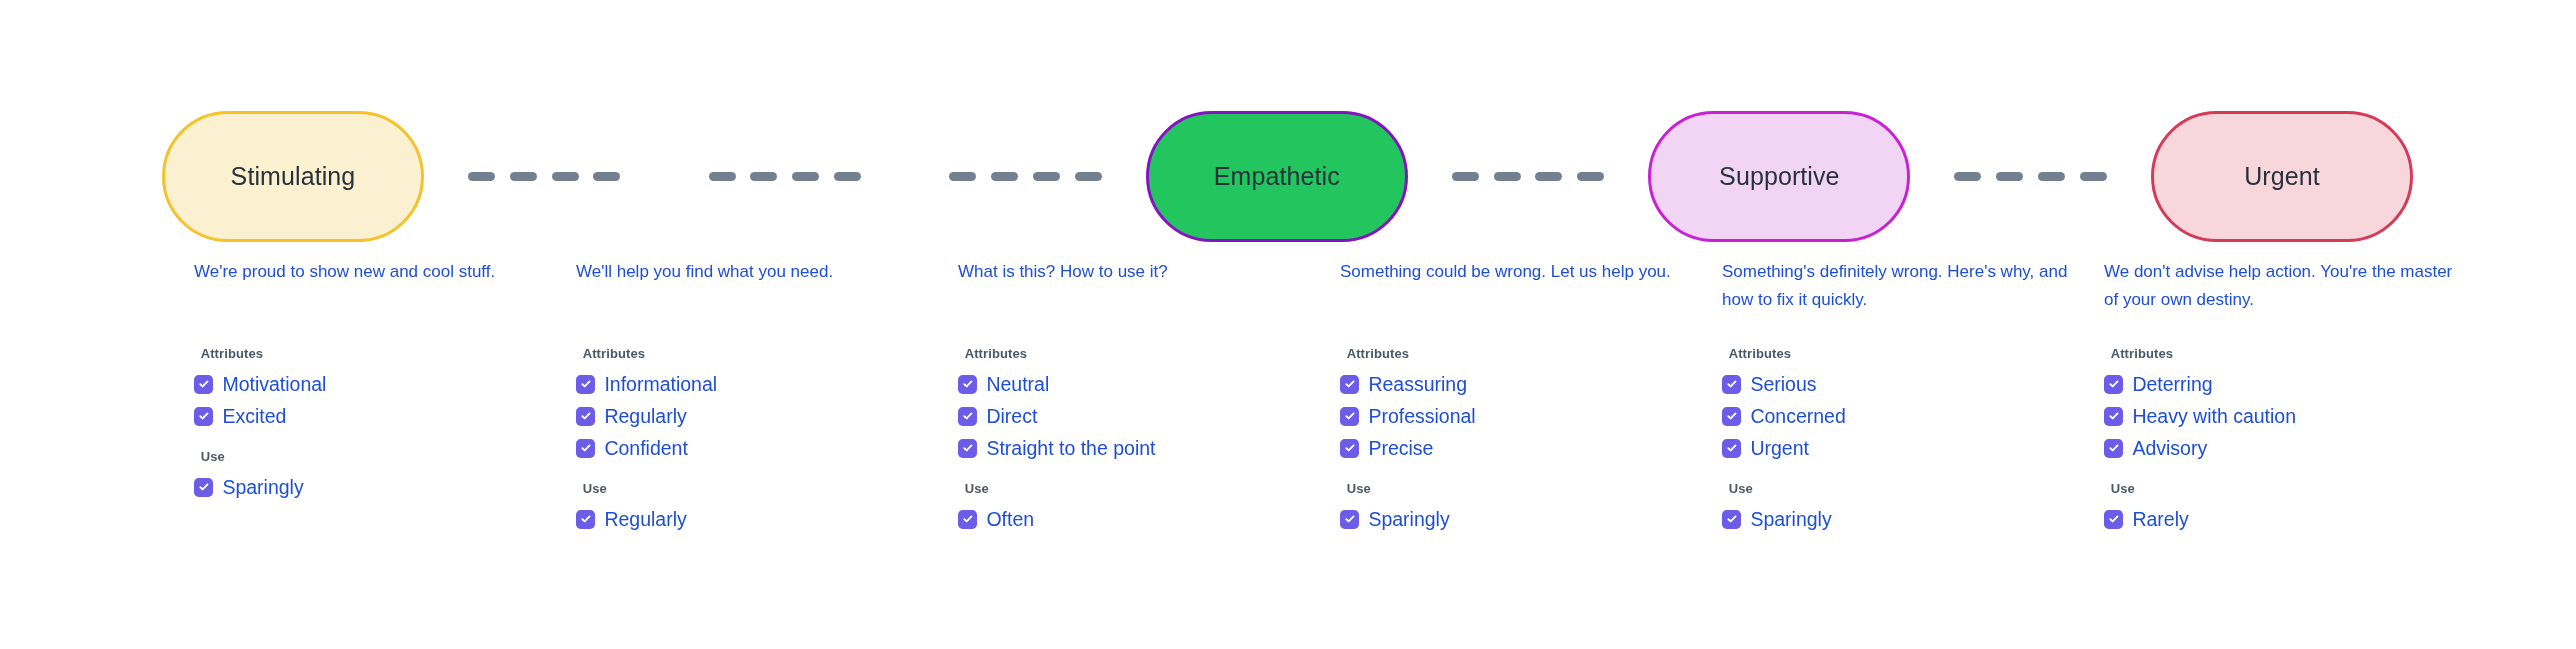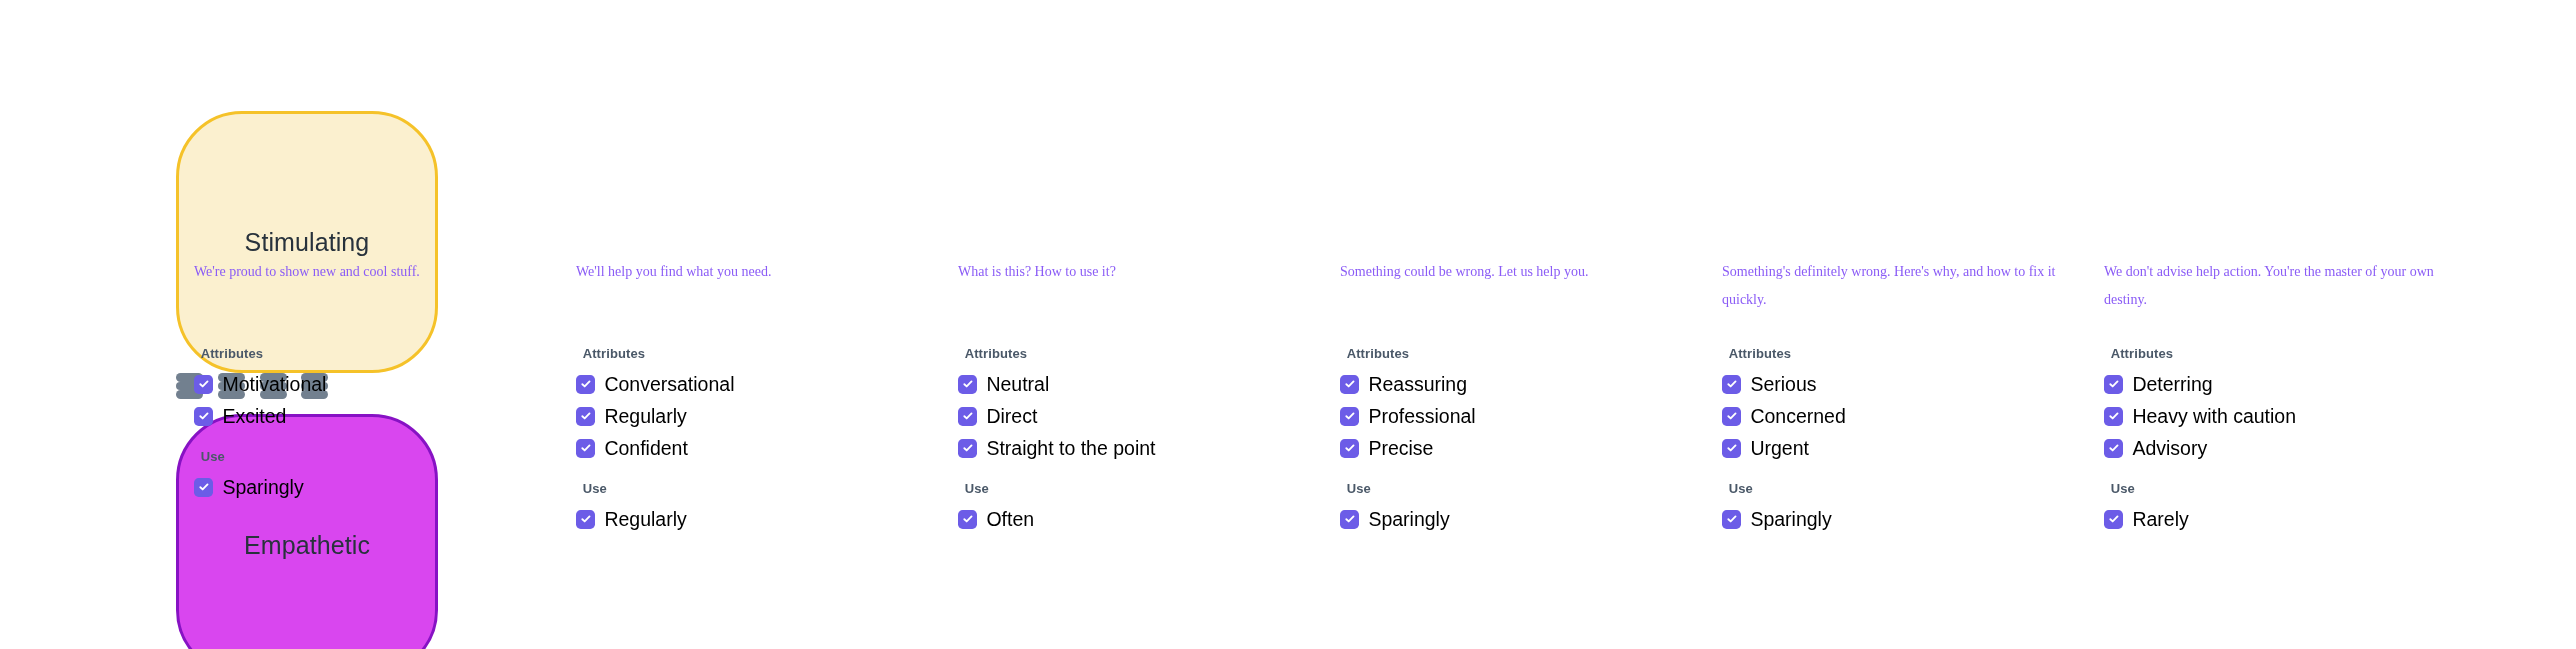--- a/index.html
+++ b/index.html
@@ -16,26 +16,25 @@
     position: relative;
     width: 2576px;
     height: 649px;
     background: #ffffff;
   }
 
   
   .pill-row {
     position: absolute;
     top: 111px;
-    left: 176px;
+    left: 162px;
     width: 2251px;
     height: 131px;
     display: flex;
-    align-items: flex-start;
-    flex-direction: column;
+    align-items: flex-end;
   }
 
   .pill {
     width: 262px;
     height: 131px;
     flex: 0 0 262px;
     border-radius: 66px;
     border-width: 3.4px;
     border-style: solid;
     display: flex;
@@ -75,26 +74,25 @@
     display: flex;
   }
 
   .column {
     width: 382px;
     flex: 0 0 382px;
     padding-left: 32px;
   }
 
   .desc {
-    font-size: 14px;
+    font-size: 17px;
     line-height: 27.5px;
-    color: #8b5cf6;
+    color: #1d4ed8;
     margin-bottom: 0;
     min-height: 83px;
-    font-family: Liberation Serif, serif;
   }
 
   .section {
     margin-top: 5.4px;
   }
 
   .section-title {
     font-size: 13px;
     font-weight: bold;
     color: #4a5868;
@@ -118,21 +116,21 @@
     background: #6c5ce7;
     display: flex;
     align-items: center;
     justify-content: center;
   }
 
   .checkbox svg { display: block; }
 
   .check-label {
     font-size: 19.5px;
-    color: #000000;
+    color: #1d4ed8;
     white-space: nowrap;
   }
 
   .use-block { margin-top: 17.4px; }
 </style>
 </head>
 <body>
 
 <div id="tone-scale">
 
@@ -151,21 +149,21 @@
         <span class="dash" style="background: rgb(114, 128, 143);"></span>
         <span class="dash" style="background: rgb(114, 128, 143);"></span>
         <span class="dash" style="background: rgb(114, 128, 143);"></span>
       </div>
       <div class="connector">
         <span class="dash" style="background: rgb(114, 128, 143);"></span>
         <span class="dash" style="background: rgb(114, 128, 143);"></span>
         <span class="dash" style="background: rgb(114, 128, 143);"></span>
         <span class="dash" style="background: rgb(114, 128, 143);"></span>
       </div>
-      <div class="pill" style="background: #d946ef; border-color: rgb(135, 18, 196); margin-top: 15px;">
+      <div class="pill" style="background: #22c55e; border-color: rgb(135, 18, 196); margin-top: 15px;">
         <span class="pill-label">Empathetic</span>
       </div>
       <div class="connector">
         <span class="dash" style="background: rgb(114, 128, 143);"></span>
         <span class="dash" style="background: rgb(114, 128, 143);"></span>
         <span class="dash" style="background: rgb(114, 128, 143);"></span>
         <span class="dash" style="background: rgb(114, 128, 143);"></span>
       </div>
       <div class="pill" style="background: rgb(242, 213, 245); border-color: rgb(199, 32, 213); margin-top: 9px;">
         <span class="pill-label">Supportive</span>
@@ -218,21 +216,21 @@
       <div class="column">
         <p class="desc">We'll help you find what you need.</p>
         <div class="section">
           <div class="section-title">Attributes</div>
           <div class="check-item">
             <span class="checkbox" style="background: rgb(108, 92, 231);">
               <svg width="12" height="12" viewBox="0 0 18 18">
                 <path d="M3.5 9.3 L7 12.6 L14.3 5.2" fill="none" stroke="#ffffff" stroke-width="2.8" stroke-linecap="round" stroke-linejoin="round"></path>
               </svg>
             </span>
-            <span class="check-label">Conversational</span>
+            <span class="check-label">Informational</span>
           </div>
           <div class="check-item">
             <span class="checkbox" style="background: rgb(108, 92, 231);">
               <svg width="12" height="12" viewBox="0 0 18 18">
                 <path d="M3.5 9.3 L7 12.6 L14.3 5.2" fill="none" stroke="#ffffff" stroke-width="2.8" stroke-linecap="round" stroke-linejoin="round"></path>
               </svg>
             </span>
             <span class="check-label">Regularly</span>
           </div>
           <div class="check-item">

